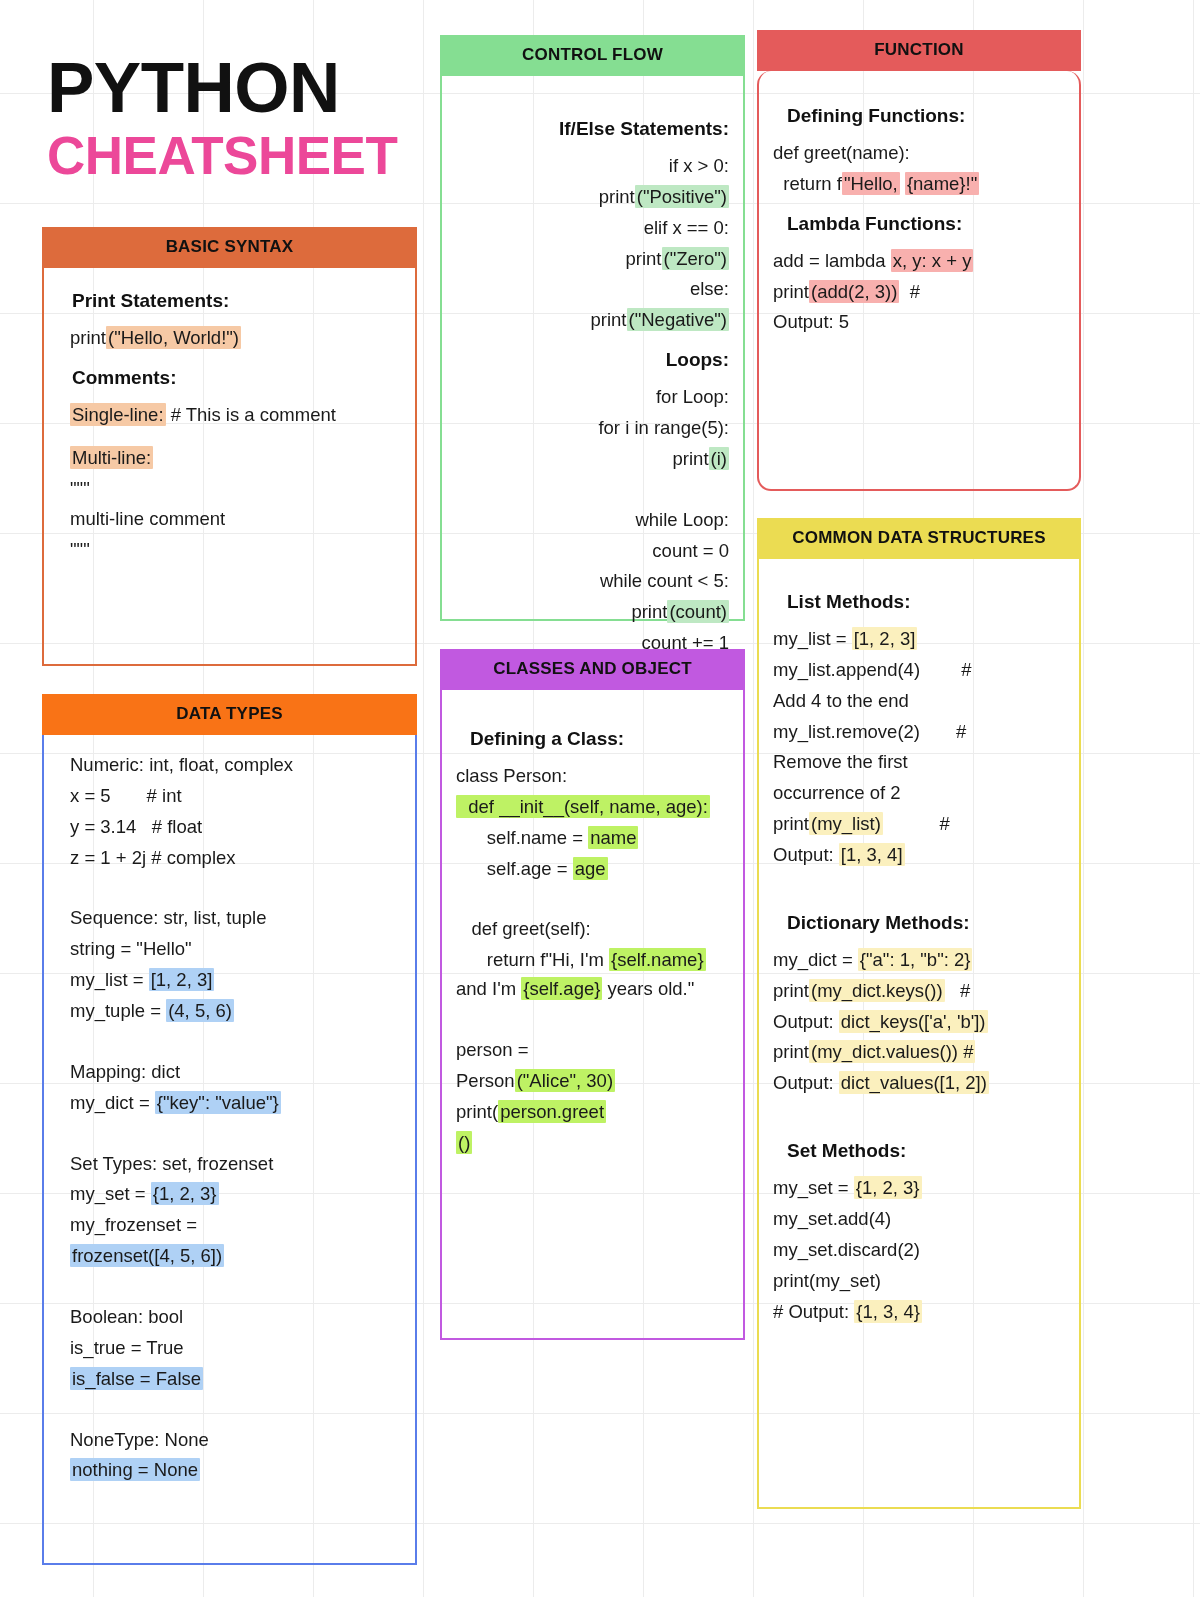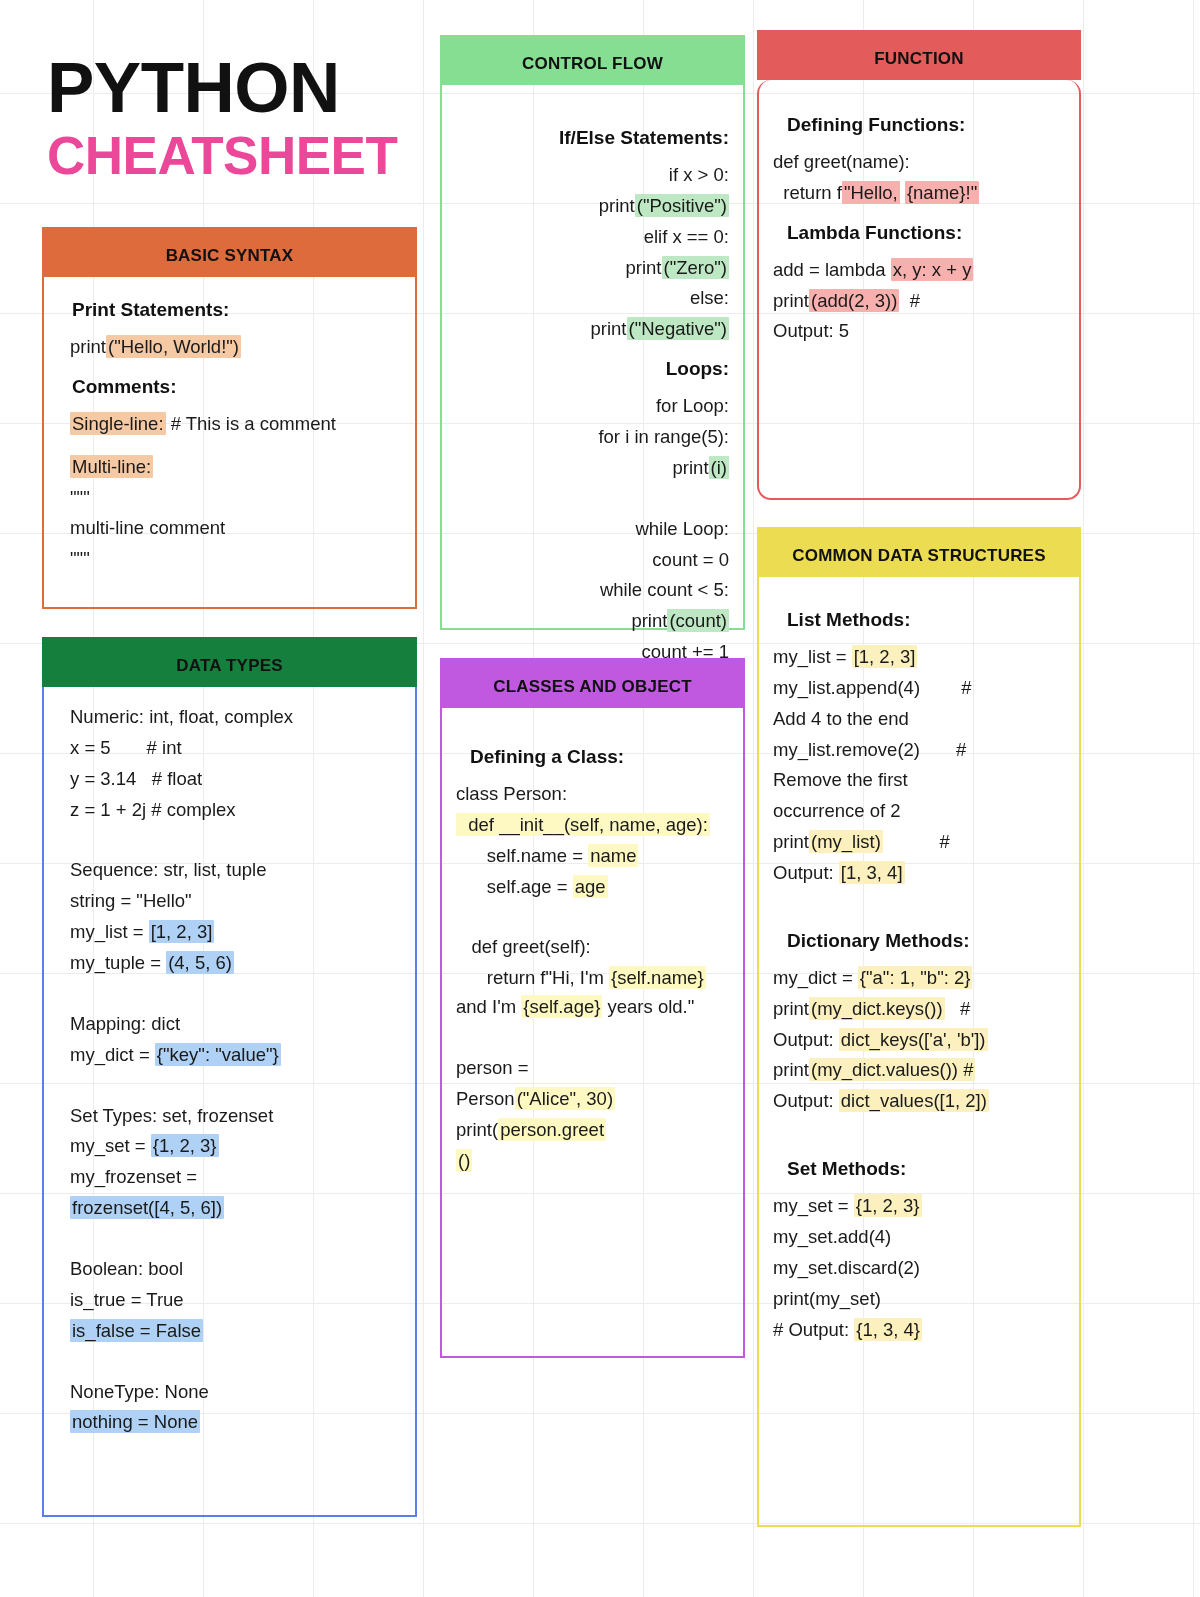--- a/index.html
+++ b/index.html
@@ -61,21 +61,21 @@
   .card {
     position: relative;
     box-sizing: border-box;
   }
   .card-header {
     text-align: center;
     font-weight: 800;
     font-size: 17px;
     letter-spacing: 0.2px;
     color: #111111;
-    padding: 19px 4px 11px 4px;
+    padding: 10px 4px 11px 4px;
     box-sizing: border-box;
   }
   .card-body {
     border-style: solid;
     border-width: 0 2px 2px 2px;
     box-sizing: border-box;
     padding: 16px 14px 18px 14px;
     background: transparent;
   }
 
@@ -98,39 +98,39 @@
   .code.indent { margin-left: 12px; }
   .code.tight { margin-bottom: 2px; }
 
   .hl { padding: 1px 2px; border-radius: 1px; }
 
   
   .hl-orange { background: #F6C9A5; }
   .hl-blue   { background: #AFD1F5; }
   .hl-green  { background: #BEE8C3; }
   .hl-red    { background: #F8B0AE; }
-  .hl-purple { background: #fef9c3; }
+  .hl-purple { background: #bef264; }
   .hl-yellow { background: #FBF0BE; }
 
   
   .acc-orange .card-header { background: #DD6B3C; }
   .acc-orange .card-body   { border-color: #DD6B3C; }
-  .acc-blue   .card-header { background: #15803d; }
+  .acc-blue   .card-header { background: #f97316; }
   .acc-blue   .card-body   { border-color: #5A7DEA; }
   .acc-green  .card-header { background: #85DE92; }
   .acc-green  .card-body   { border-color: #85DE92; }
   .acc-red    .card-header { background: #E45B5B; }
   .acc-red    .card-body   { border-color: #E45B5B; border-radius: 14px; }
   .acc-purple .card-header { background: #C159E0; }
   .acc-purple .card-body   { border-color: #C159E0; }
   .acc-yellow .card-header { background: #EBDC52; }
   .acc-yellow .card-body   { border-color: #EBDC52; }
 
   
-  #card-basic-syntax  .card-body { height: 332px; }
+  #card-basic-syntax  .card-body { height: 398px; }
   #card-data-types    .card-body { height: 830px; }
   #card-control-flow  .card-body { height: 545px; text-align: right; }
   #card-classes       .card-body { height: 650px; }
   #card-function      .card-body { height: 420px; }
   #card-data-struct   .card-body { height: 950px; }
 
   #card-basic-syntax { margin-top: 45px; }
   #card-data-types   { margin-top: 28px; }
   #card-control-flow { margin-top: 35px; }
   #card-classes      { margin-top: 28px; }

